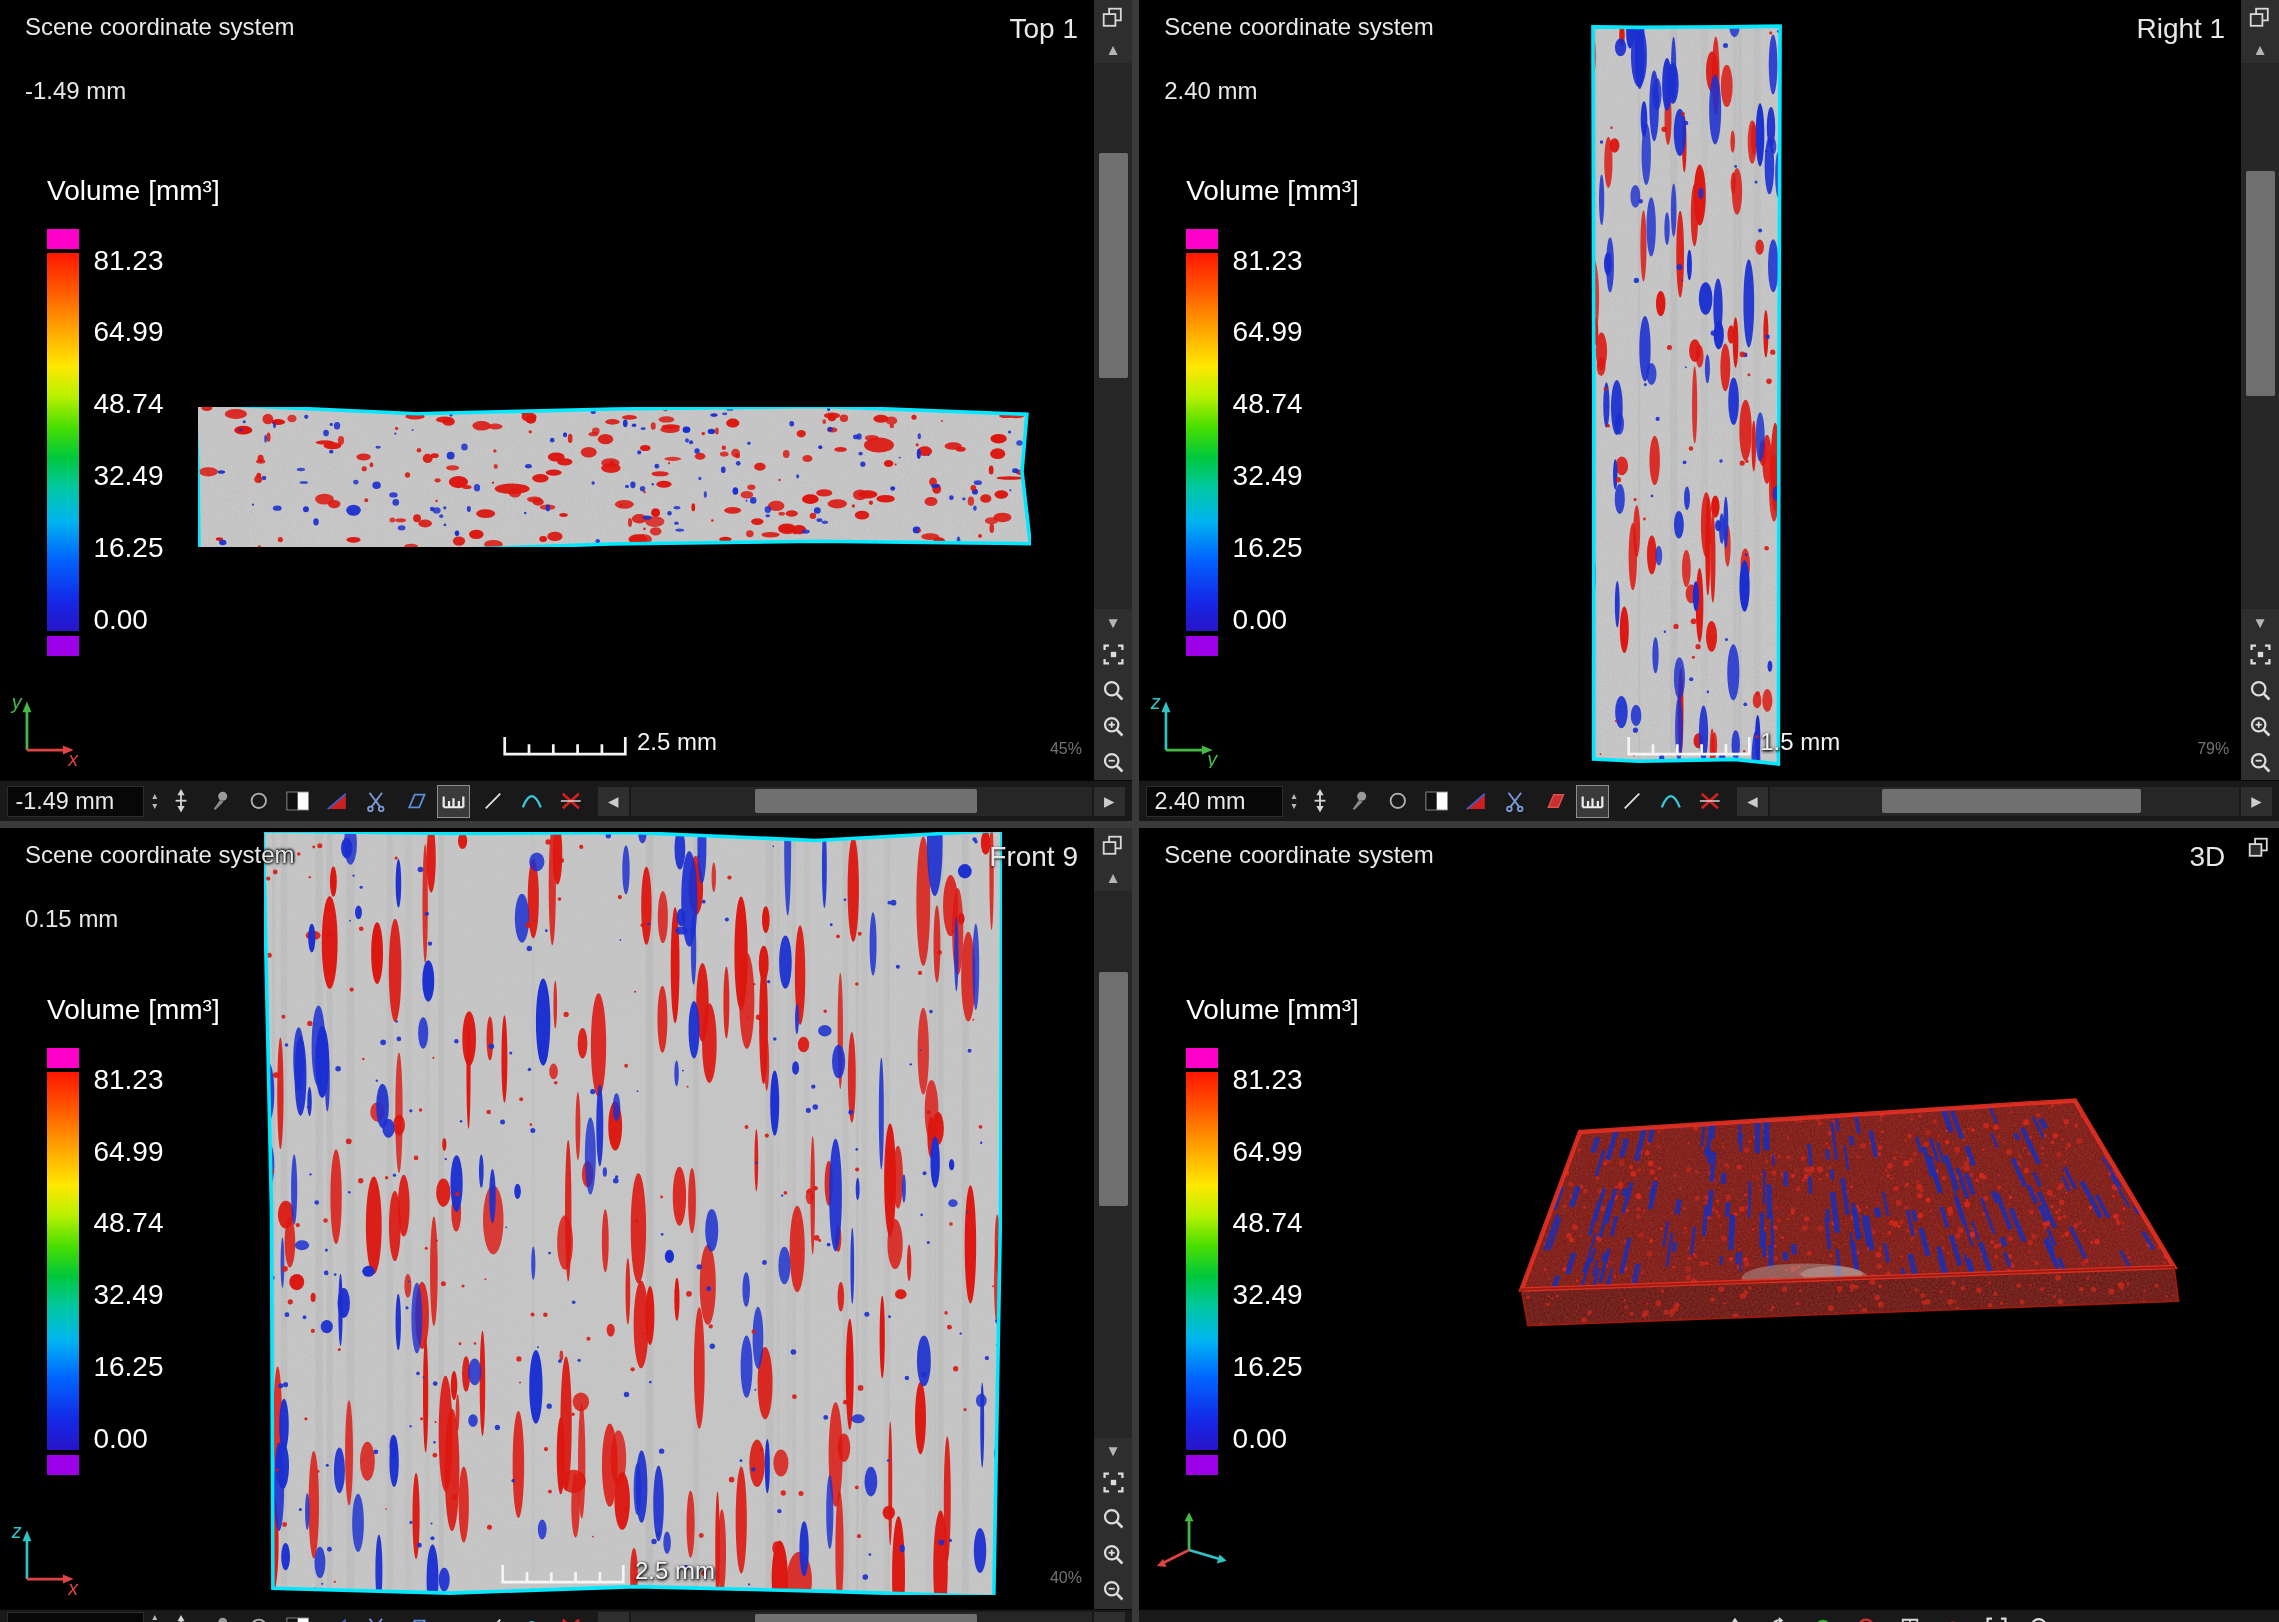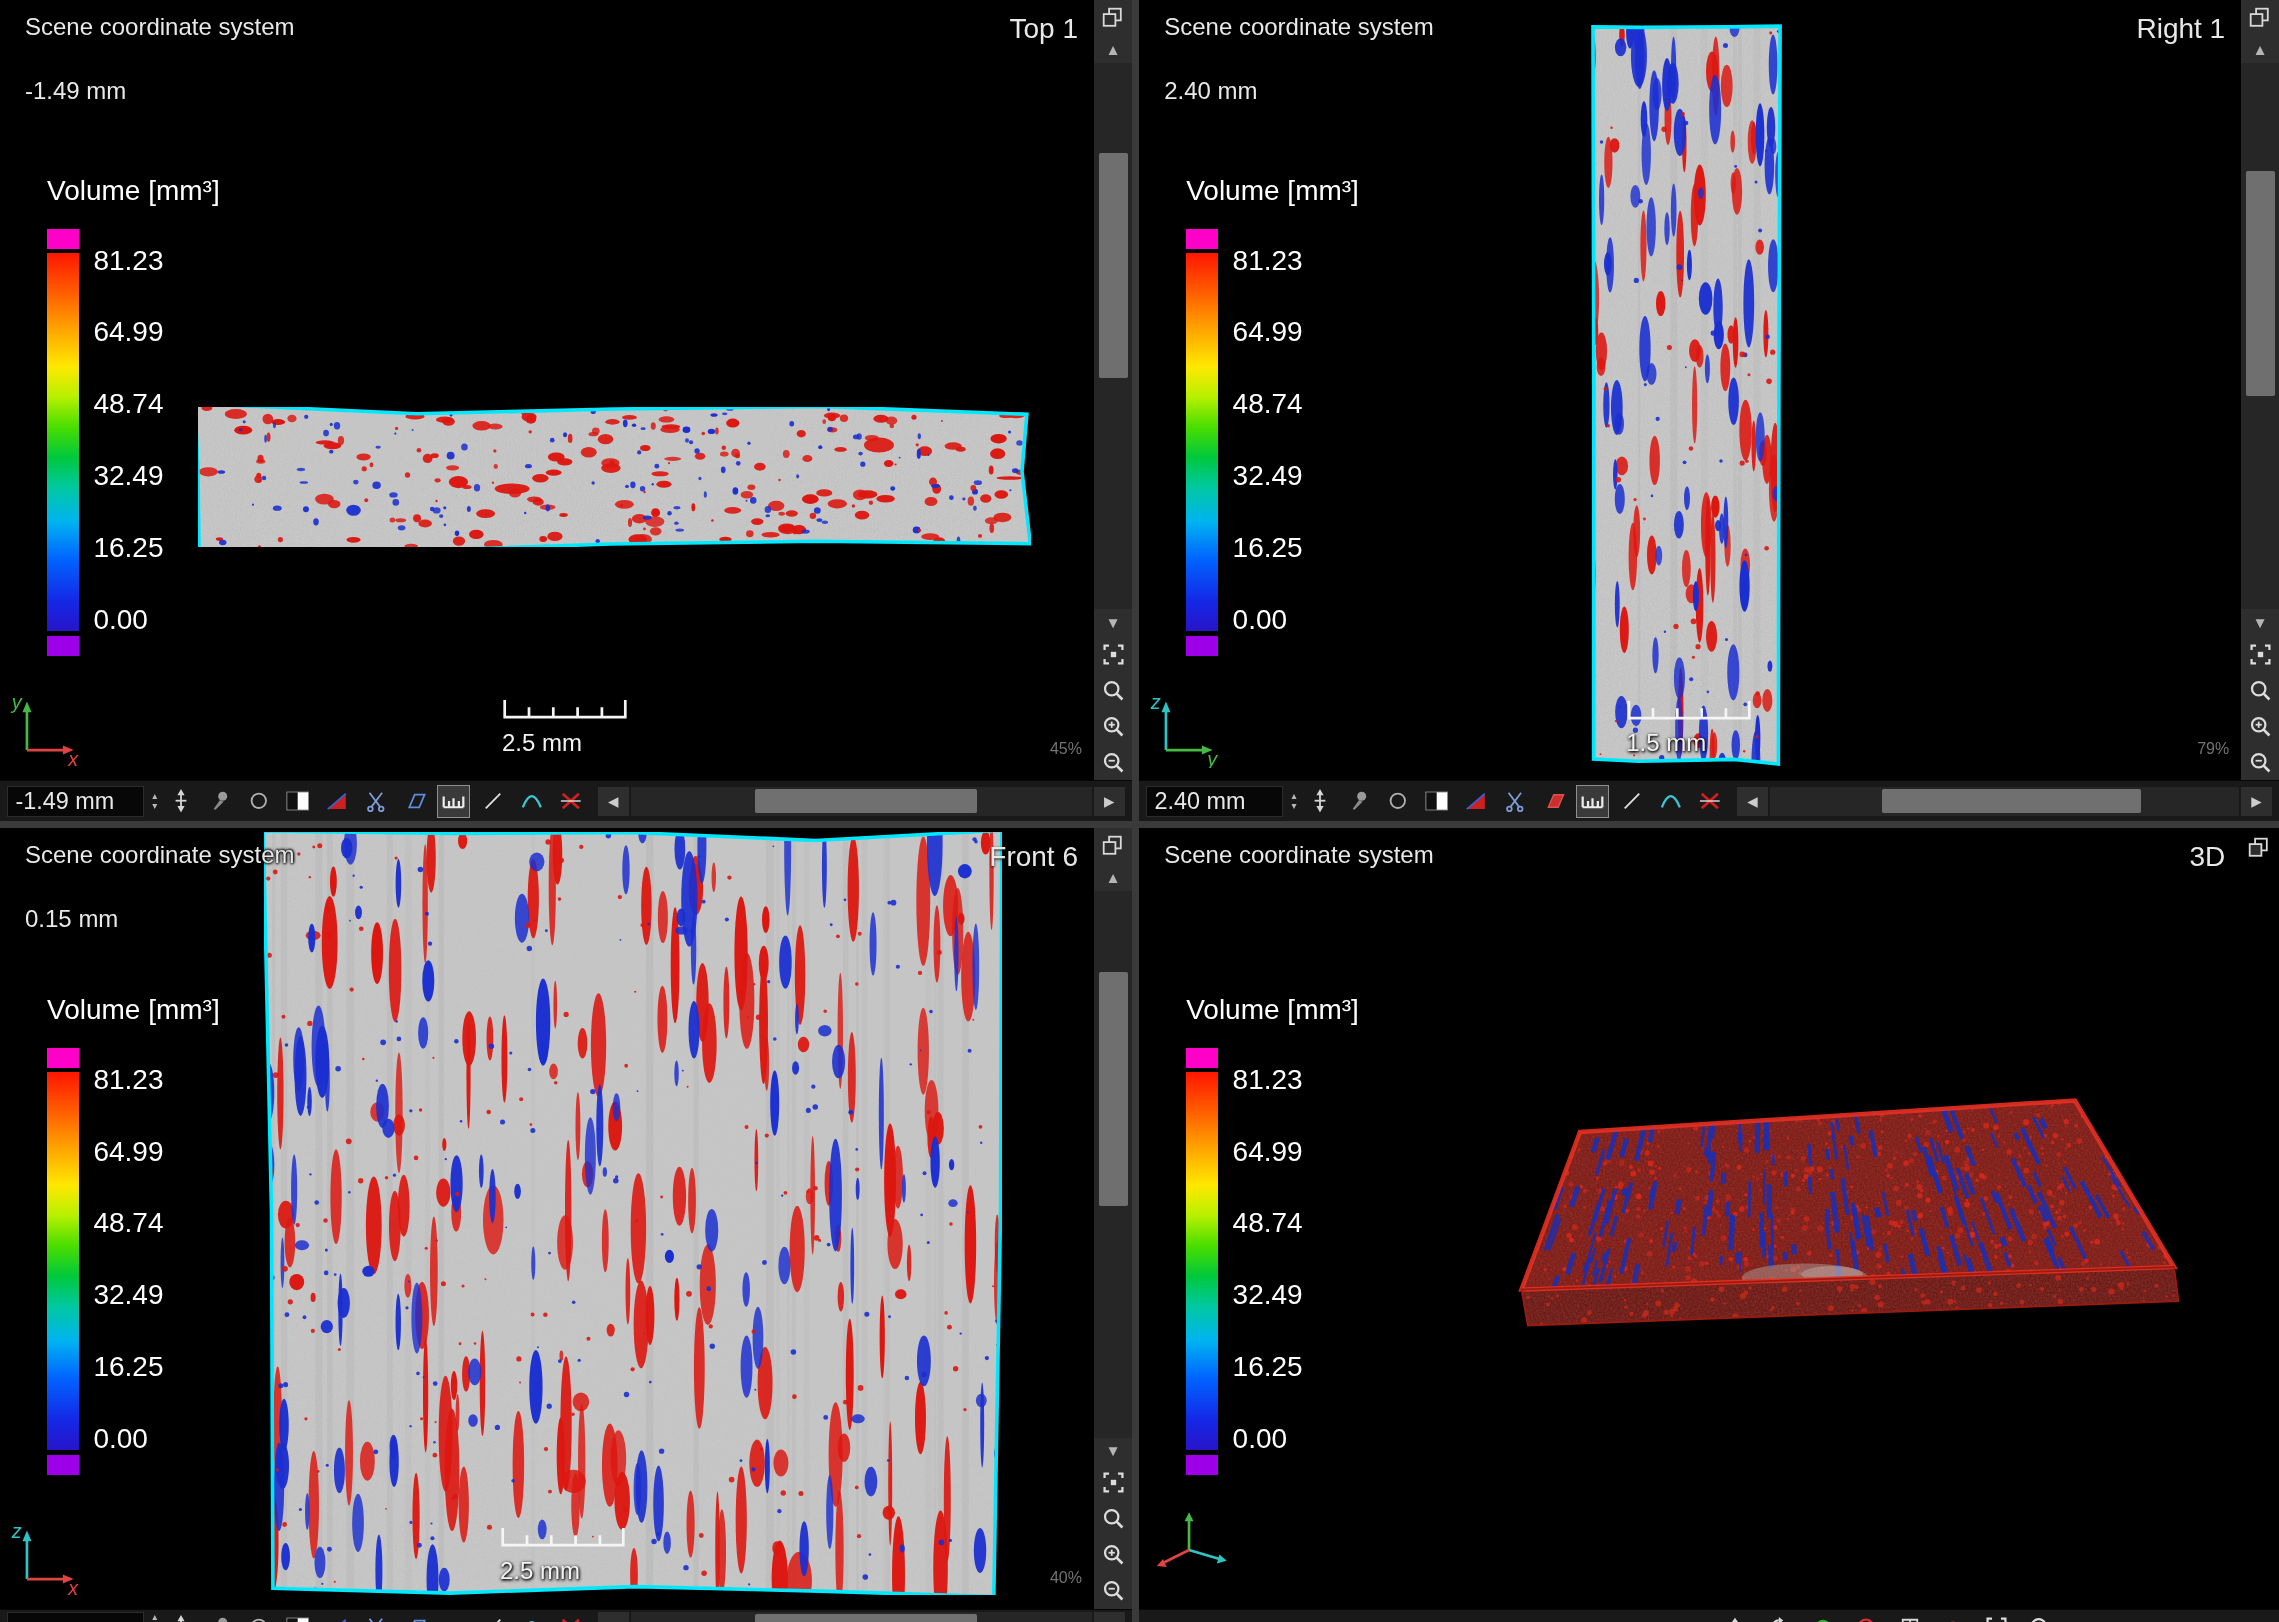--- a/index.html
+++ b/index.html
@@ -18,21 +18,21 @@
   .cbar { width: 32px; display: flex; flex-direction: column; }
   .cap { height: 20px; width: 32px; }
   .cap.top { background: #ff00c8; margin-bottom: 4.5px; }
   .cap.bot { background: #9d00e8; margin-top: 4.5px; }
   .grad { height: 378px; width: 32px;
     background: linear-gradient(to bottom,
       #ff1600 0%, #ff5a00 10%, #ffa300 20%, #ffe800 30%, #b8f000 38%,
       #4ade00 46%, #00c83c 54%, #00c8a0 62%, #00b4f0 71%, #0064ff 81%,
       #1428e6 92%, #2814c8 100%); }
   .ticks { display: flex; flex-direction: column; justify-content: space-between; height: 387px; margin: 18px 0 0 14.4px; font-size: 28px; color: #ffffff; line-height: 1; text-shadow: 0 0.9px 2.7px #000; }
-  .scalebar { position: absolute; bottom: 23.4px; display: flex; align-items: flex-start; gap: 9px; color: #f2f2f2; font-size: 24px; text-shadow: 0 0.9px 3.6px #000, 0.9px 0.9px 2.7px #000; z-index: 6; flex-direction: column; }
+  .scalebar { position: absolute; bottom: 23.4px; display: flex; align-items: center; gap: 9px; color: #f2f2f2; font-size: 24px; text-shadow: 0 0.9px 3.6px #000, 0.9px 0.9px 2.7px #000; z-index: 6; }
   .zoom-label { position: absolute; right: 50px; bottom: 21.6px; font-size: 16px; color: #737373; text-shadow: 0 0.9px 2.7px #000; z-index: 6; }
   .axes { position: absolute; left: 9px; bottom: 9px; z-index: 6; }
   .vcol { position: absolute; right: 0; top: 0; bottom: 0; width: 38px; background: #2e2e2e; display: flex; flex-direction: column; align-items: center; z-index: 7; }
   .restore { width: 38px; height: 36px; display: flex; align-items: center; justify-content: center; }
   .restore.corner { position: absolute; top: 1.8px; right: 1.8px; z-index: 8; }
   .varrow { width: 38px; height: 27px; color: #b5b5b5; font-size: 15.3px; display: flex; align-items: center; justify-content: center; }
   .vtrack { flex: 1 1 auto; width: 38px; background: #262626; position: relative; }
   .vthumb { position: absolute; left: 4.5px; right: 4.5px; background: #6f6f6f; border-radius: 1.8px; }
   .vicon { width: 38px; height: 36px; display: flex; align-items: center; justify-content: center; }
   .toolbar { height: 41px; background: #191919; display: flex; align-items: center; gap: 8px; padding: 0 7.2px; border-top: 0.9px solid #060606; flex: 0 0 auto; }
@@ -1477,21 +1477,21 @@
               <circle cx="489.0" cy="823.8" r="3.1" fill="#dc1710" opacity="0.9"></circle>
               <circle cx="402.2" cy="752.8" r="3.0" fill="#dc1710" opacity="0.9"></circle>
               <circle cx="575.8" cy="404.1" r="1.3" fill="#1b2fd0" opacity="0.9"></circle>
               <circle cx="537.8" cy="206.0" r="1.2" fill="#dc1710" opacity="0.9"></circle>
               <circle cx="109.9" cy="847.9" r="2.1" fill="#1b2fd0" opacity="0.9"></circle>
               <circle cx="69.2" cy="464.7" r="1.7" fill="#1b2fd0" opacity="0.9"></circle>
             </g>
             <path d="M-0.9 -1.2 L208.6 1.7 L407.9 0.6 L613.1 9.4 L819.9 -1.9 L818.5 420.5 L811.0 849.8 L617.1 843.7 L412.9 838.7 L206.4 845.9 L9.8 840.6 L8.2 420.8 Z" fill="none" stroke="#00e8ff" stroke-width="4"></path>
           </svg></div>
       <div class="coord-label">Scene coordinate system</div>
-      <div class="view-label">Front 6</div>
+      <div class="view-label">Front 9</div>
       <div class="slice-label">0.15 mm</div>
 
       <div class="legend low">
         <div class="legend-title">Volume [mm³]</div>
         <div class="legend-body">
           <div class="cbar">
             <div class="cap top"></div>
             <div class="grad"></div>
             <div class="cap bot"></div>
           </div>

